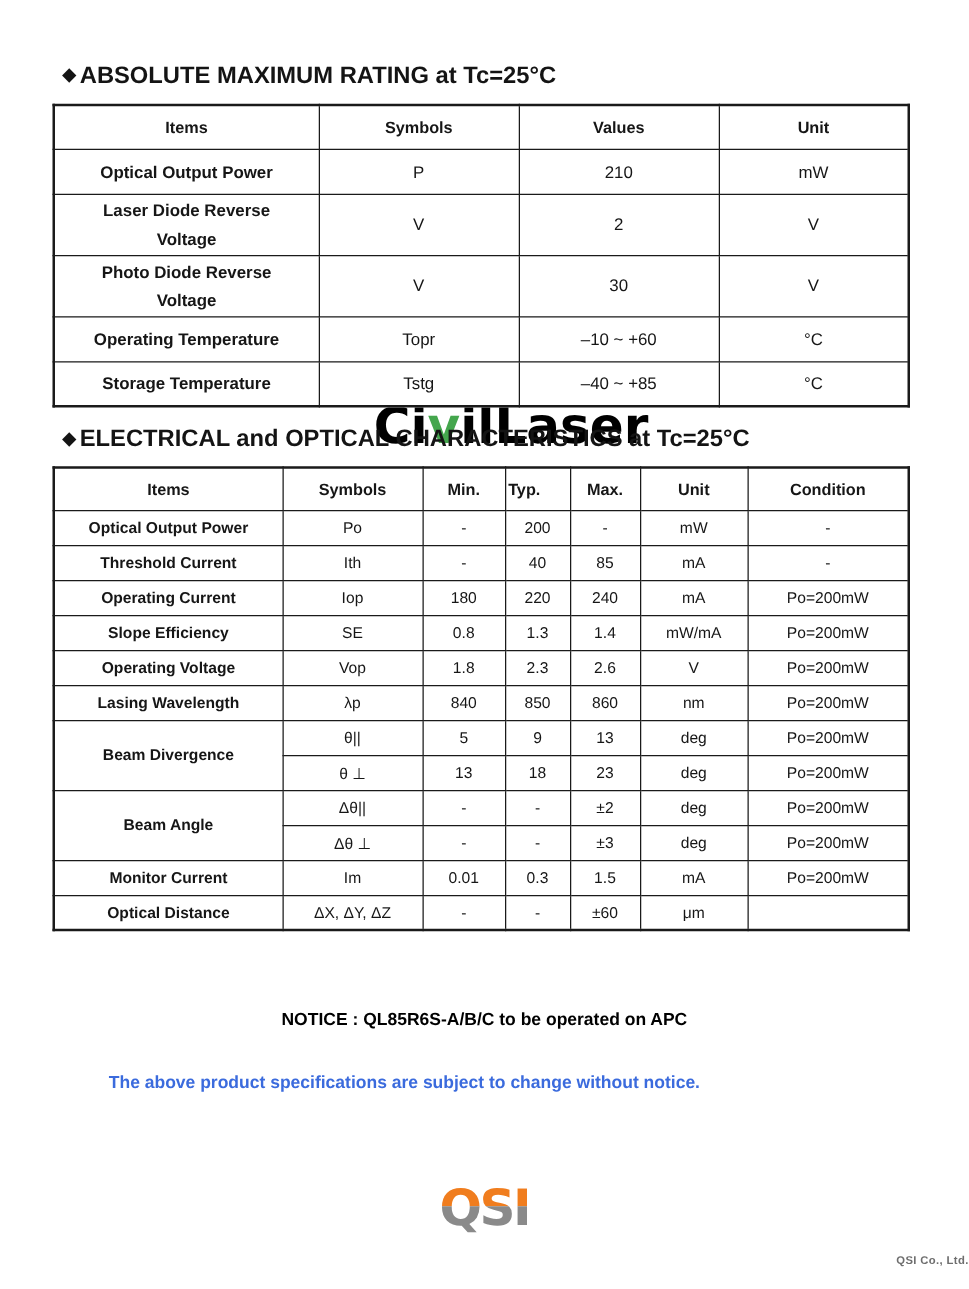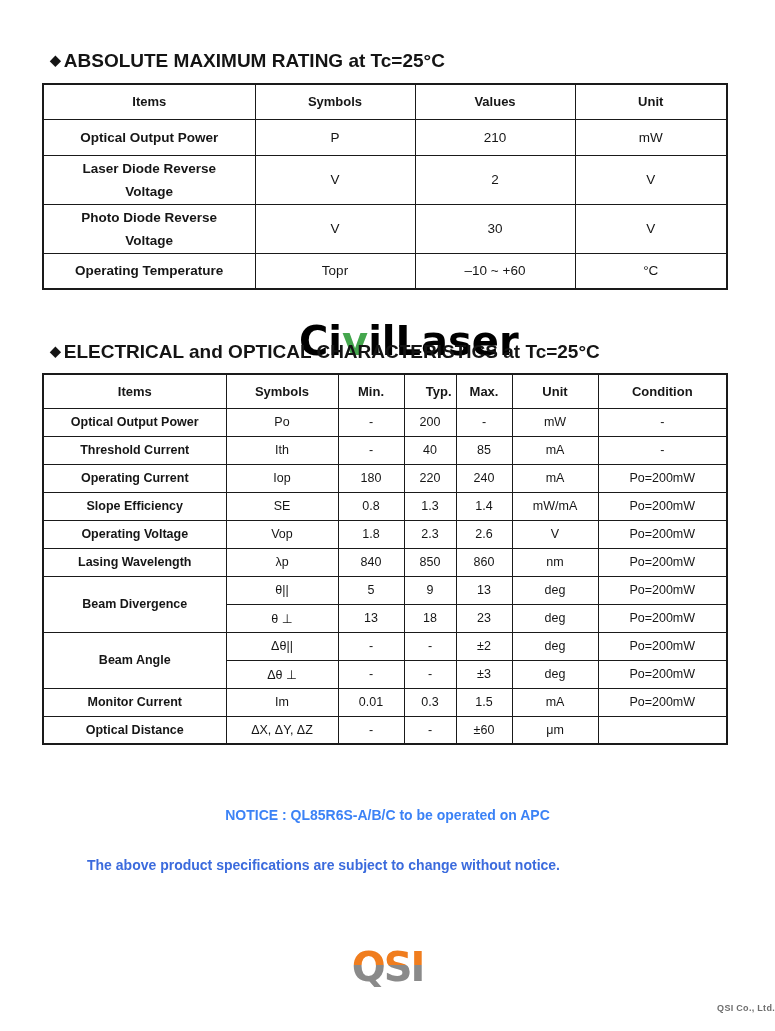--- a/index.html
+++ b/index.html
@@ -49,26 +49,26 @@
   #table1 { top:83px; width:686px; font-size:13.5px; }
   #table1 th { height:35px; font-size:13px; }
   #table1 tr.rh36 td { height:36px; }
   #table1 tr.rh49 td { height:49px; }
   #table1 td.item { font-weight:bold; white-space:pre-line; line-height:23px; }
 
   #table2 { top:373px; width:686px; font-size:12.5px; }
   #table2 th { height:34px; font-size:13px; }
   #table2 td { height:28px; }
   #table2 td.item { font-weight:bold; }
-  #table2 th.typ { text-align:right; padding-right:4px; }
+  #table2 th.typ { text-align:left; padding-right:4px; }
 
   
   .notice {
     position:absolute; top:807px; left:0; width:775px; z-index:2;
-    text-align:center; color:#3b82f6;
+    text-align:center; color:#000000;
     font-size:14px; font-weight:bold;
   }
   .disclaimer {
     position:absolute; top:857px; left:0; width:647px; z-index:2;
     text-align:center; color:#3b6bdd;
     font-size:14px; font-weight:bold;
   }
 
   
   .logo { position:absolute; top:931px; left:0; width:775px; text-align:center; z-index:2; }
@@ -128,20 +128,26 @@
         <td class="item">Photo Diode Reverse
 Voltage</td>
         <td>V</td>
         <td>30</td>
         <td>V</td>
       </tr>
       <tr class="rh36">
         <td class="item">Operating Temperature</td>
         <td>Topr</td>
         <td>–10 ~ +60</td>
+        <td>°C</td>
+      </tr>
+      <tr class="rh36">
+        <td class="item">Storage Temperature</td>
+        <td>Tstg</td>
+        <td>–40 ~ +85</td>
         <td>°C</td>
       </tr>
     </tbody>
   </table>
 
   <div class="wm">
     <span class="wm-blue">Ci</span><span class="wm-v">v</span><span class="wm-blue">il</span><span class="wm-blue">Laser</span>
   </div>
 
   <h2 class="sec-title" id="title2">

